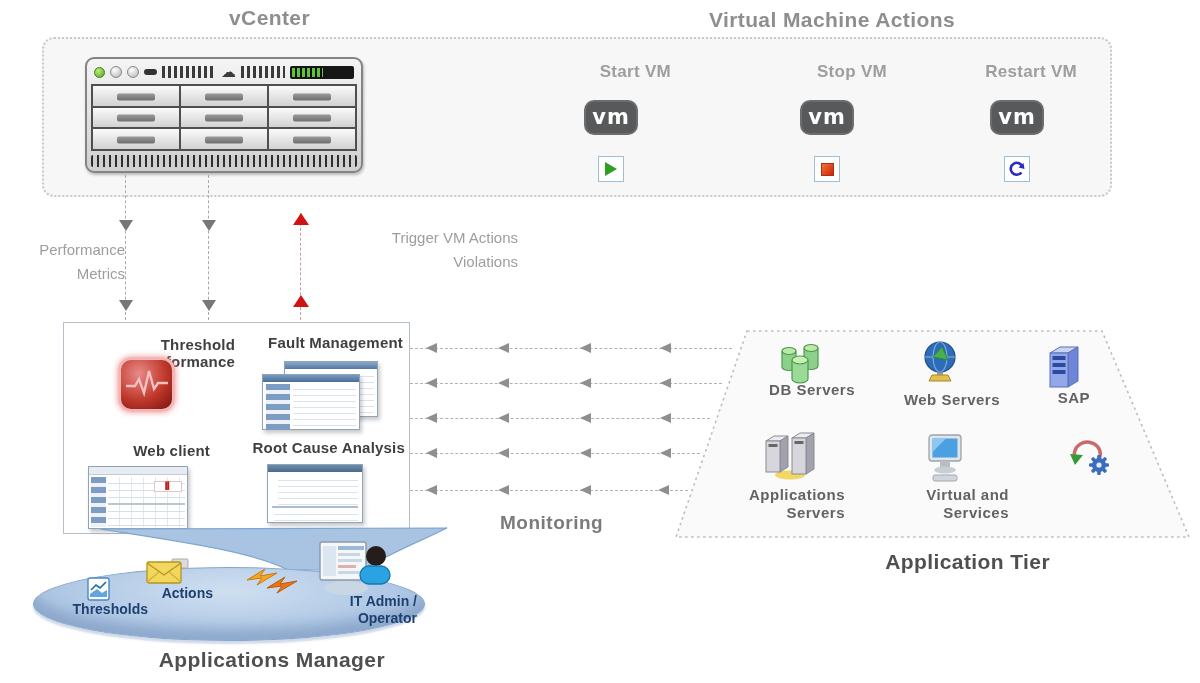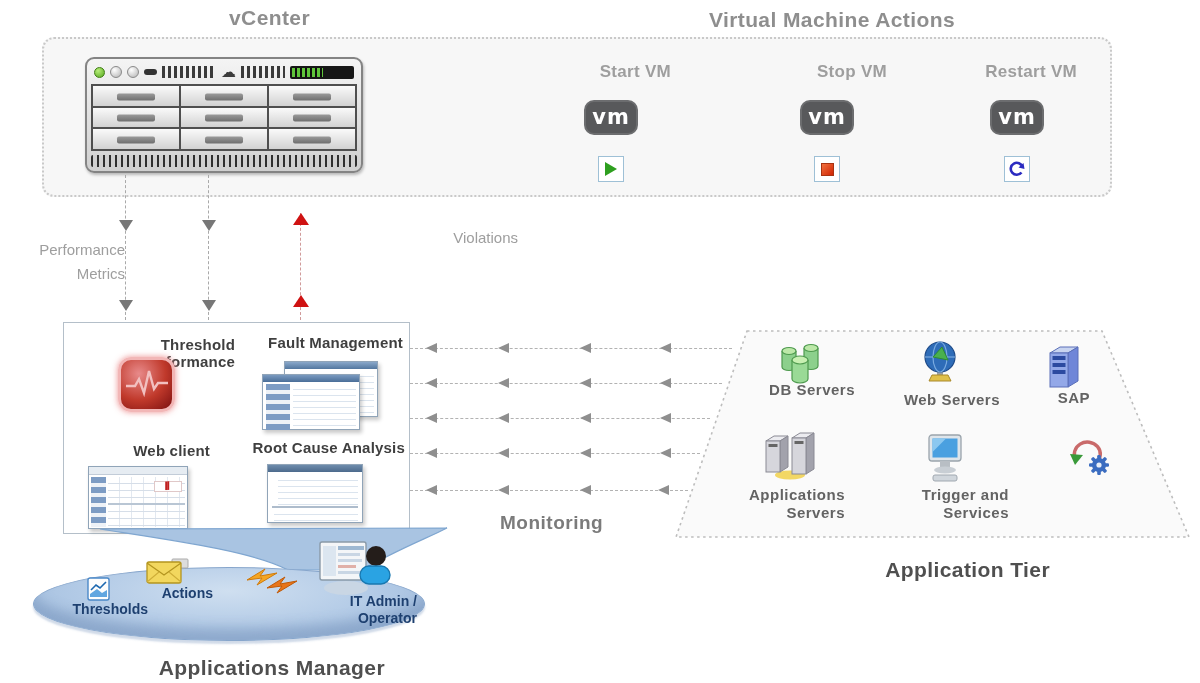--- a/index.html
+++ b/index.html
@@ -4,21 +4,21 @@
 <style>
   html,body{margin:0;padding:0;background:#fff;}
   .canvas{position:relative;width:1200px;height:683px;background:#fff;overflow:hidden;
           font-family:"Liberation Sans",sans-serif;}
   .abs{position:absolute;}
   .ctr{text-align:right;}
   .ln{display:block;}
 
   
   .big-title{font-size:21px;font-weight:600;color:#8e8e8e;letter-spacing:.4px;}
-  .dark-title{font-size:21px;font-weight:600;color:#4f4f4f;letter-spacing:.4px;margin-top:8px;}
+  .dark-title{font-size:21px;font-weight:600;color:#4f4f4f;letter-spacing:.4px;}
 
   
   .top-box{left:42px;top:37px;width:1066px;height:156px;border:2px dotted #c9c9c9;
            border-radius:12px;background:#f7f7f7;}
 
   
   .rack{left:85px;top:57px;width:278px;height:116px;border:2px solid #848484;border-radius:9px;
         background:linear-gradient(180deg,#f4f4f4,#cfcfcf);box-shadow:1px 2px 3px rgba(0,0,0,.25);
         box-sizing:border-box;padding:3px 4px;}
   .rack-top{height:20px;display:flex;align-items:center;gap:5px;padding:0 3px;}
@@ -155,20 +155,21 @@
   <div class="abs vdash-red" style="left:300px;top:213px;height:107px;">
     <div class="abs tri-up" style="left:-8.5px;top:0px;"></div>
     <div class="abs tri-up" style="left:-8.5px;top:82px;"></div>
   </div>
 
   <div class="abs note ctr" style="left:5px;top:238px;width:120px;">
     <span class="ln">Performance</span>
     <span class="ln">Metrics</span>
   </div>
   <div class="abs note ctr" style="left:338px;top:226px;width:180px;">
+    <span class="ln">Trigger VM Actions</span>
     <span class="ln">Violations</span>
   </div>
 
   <div class="abs mon-row" style="left:410px;top:348px;width:322px;">
     <div class="mon-arrow" style="left:16px;"></div>
       <div class="mon-arrow" style="left:88px;"></div>
     <div class="mon-arrow" style="left:170px;"></div>
       <div class="mon-arrow" style="left:250px;"></div>
   </div>
   <div class="abs mon-row" style="left:410px;top:383px;width:312px;">
@@ -372,21 +373,21 @@
     <svg width="38" height="50" viewBox="0 0 38 50">
       <rect x="3" y="2" width="32" height="26" rx="3" fill="#dfe5ea" stroke="#9aa4ac" stroke-width="1.3"></rect>
       <rect x="6.5" y="5.5" width="25" height="19" fill="#4aa0e0"></rect>
       <polygon points="6.5,5.5 20,5.5 6.5,19" fill="#8cc8f0"></polygon>
       <rect x="14" y="28" width="10" height="6" fill="#b8bec4"></rect>
       <ellipse cx="19" cy="37" rx="11" ry="3.5" fill="#c8ced4"></ellipse>
       <rect x="7" y="42" width="24" height="6" rx="2" fill="#d0d6dc" stroke="#a0a8b0" stroke-width="1"></rect>
     </svg>
   </div>
   <div class="abs t-label ctr" style="left:884px;top:486px;width:125px;">
-    <span class="ln">Trigger and</span>
+    <span class="ln">Virtual and</span>
     <span class="ln">Services</span>
   </div>
 
   <div class="abs" style="left:1066px;top:434px;">
     <svg width="50" height="46" viewBox="0 0 50 46">
       <path d="M10,26 A13,12 0 1 1 30,29" fill="none" stroke="#c96a6a" stroke-width="3.4"></path>
       <polygon points="4,20 17,21 9,31" fill="#3a9a3a"></polygon>
       <g fill="#3a6cc0" transform="translate(33,31)">
         <rect x="-10" y="-1.8" width="20" height="3.6" rx="1.2"></rect>
         <rect x="-10" y="-1.8" width="20" height="3.6" rx="1.2" transform="rotate(45)"></rect>

